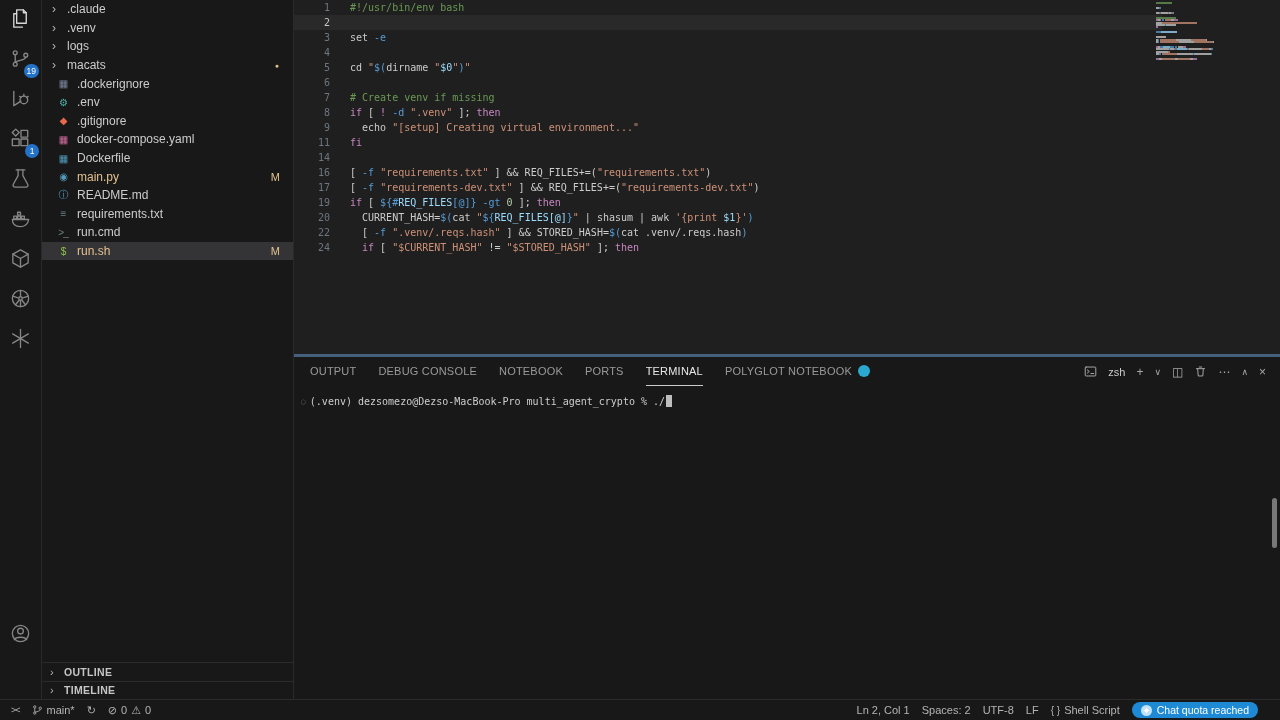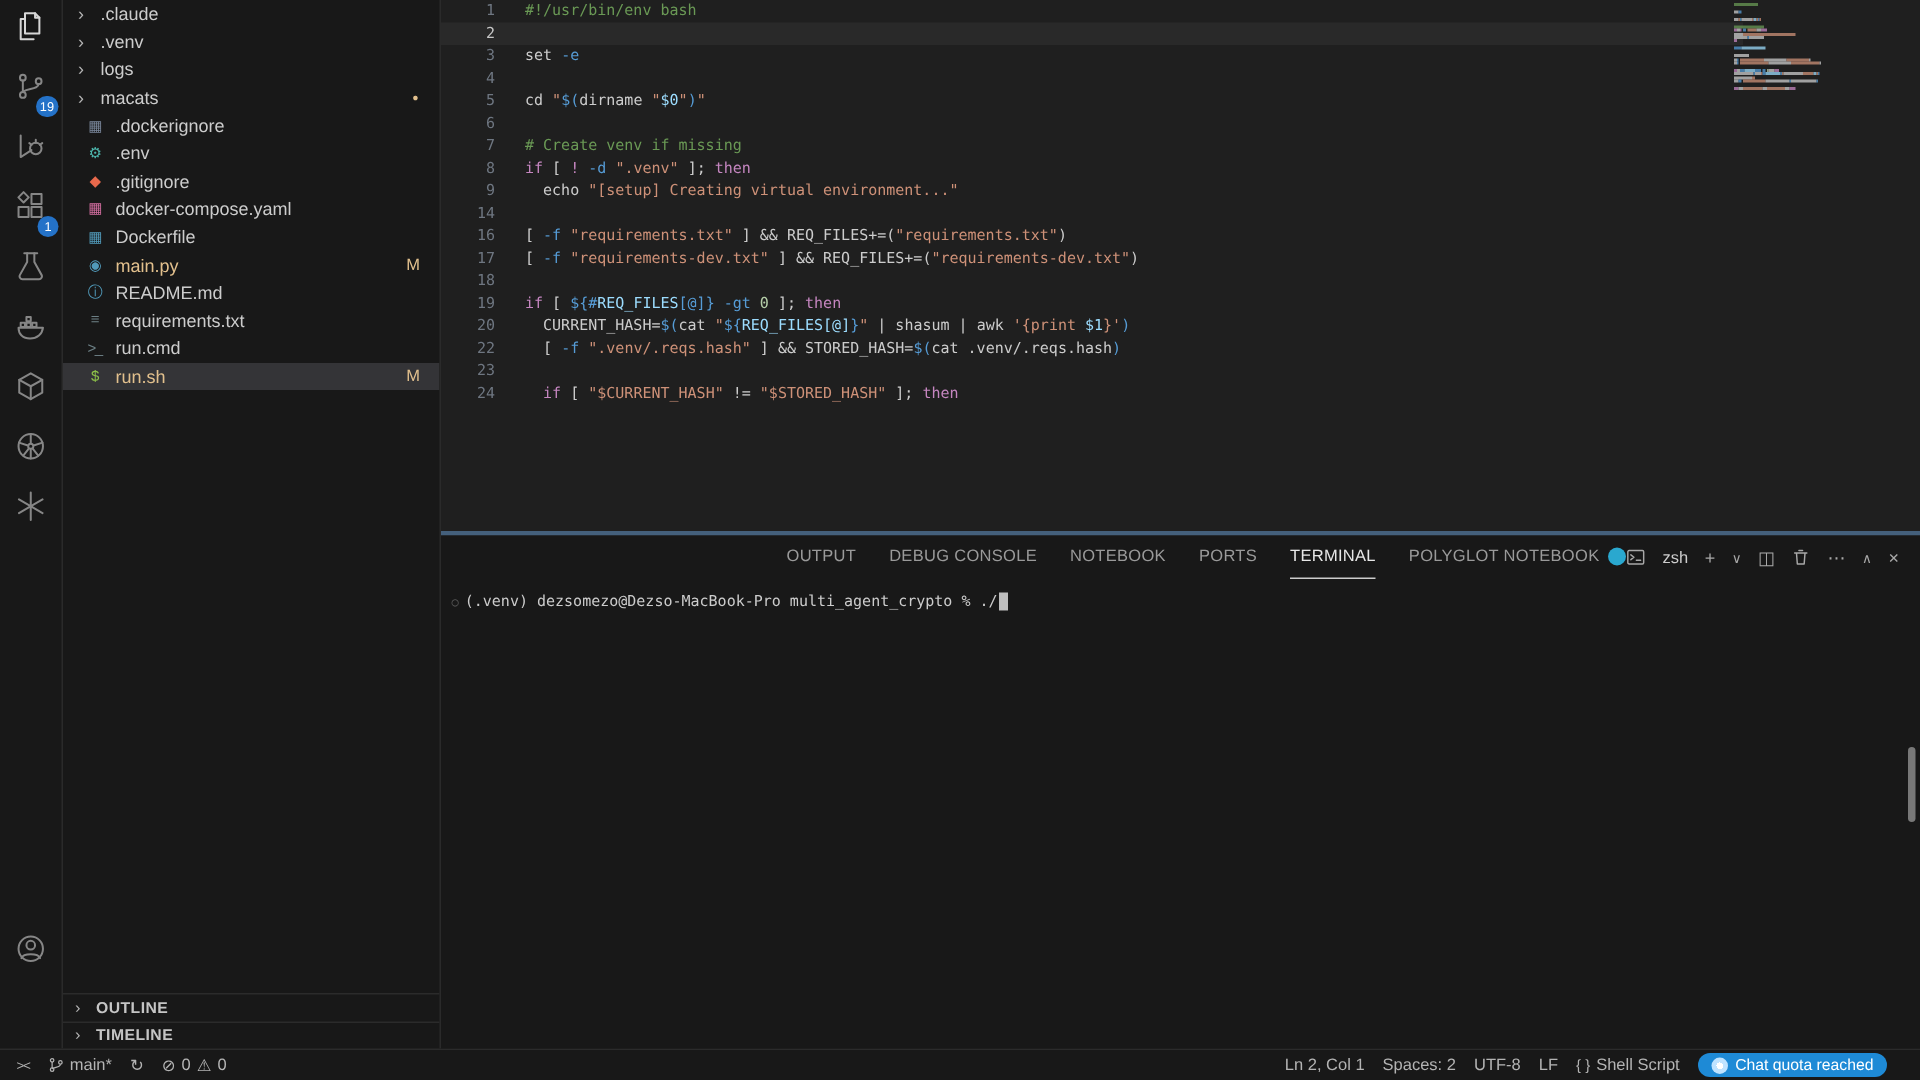--- a/index.html
+++ b/index.html
@@ -39,21 +39,21 @@
   .ln{flex:0 0 36px;width:36px;text-align:right;color:#6e7681;margin-right:20px}
   .code-line.active .ln{color:#c6c6c6}
   .cd{white-space:pre}
   .minimap{position:absolute;top:2px;right:44px;width:80px}
   .mm-line{height:2.45px;display:flex}
   .mm-tok{height:2px;display:inline-block;opacity:.75}
 
   
   .sash{height:3px;background:#44607c;flex-shrink:0}
   .panel{flex:1;background:#181818;position:relative;min-height:0;display:flex;flex-direction:column}
-  .panel-header{display:flex;justify-content:flex-end;align-items:center;height:29px;padding:0 14px 0 16px;flex-shrink:0}
+  .panel-header{display:flex;justify-content:space-between;align-items:center;height:29px;padding:0 14px 0 16px;flex-shrink:0}
   .panel-tabs{display:flex;gap:22px;height:29px}
   .panel-tab{font-size:11px;color:#9a9a9a;display:flex;align-items:center;gap:6px;border-bottom:1px solid transparent;cursor:pointer;letter-spacing:.2px}
   .panel-tab.active{color:#e7e7e7;border-bottom-color:#cccccc}
   .tab-badge{width:12px;height:12px;border-radius:50%;background:#2aa8cf;display:inline-block}
   .panel-actions{display:flex;align-items:center;gap:11px;color:#a8a8a8}
   .pa-ico{font-size:12px;cursor:pointer;display:flex;align-items:center}
   .pa-ico svg *{fill:none;stroke:currentColor;stroke-width:1.2;stroke-linecap:round;stroke-linejoin:round}
   .pa-label{font-size:11px;color:#cccccc;cursor:pointer}
   .term{flex:1;position:relative;font-family:"DejaVu Sans Mono",monospace;font-size:10px;color:#cccccc;padding:9px 0 0 7px}
   .term-line{display:flex;align-items:center;white-space:pre}
@@ -237,28 +237,27 @@
         <div>
             <div class="code-line"><span class="ln">1</span><span class="cd"><span style="color: rgb(106, 153, 85);">#!/usr/bin/env bash</span></span></div>
             <div class="code-line active"><span class="ln">2</span><span class="cd"></span></div>
             <div class="code-line"><span class="ln">3</span><span class="cd"><span style="color: rgb(204, 204, 204);">set </span><span style="color: rgb(86, 156, 214);">-e</span></span></div>
             <div class="code-line"><span class="ln">4</span><span class="cd"></span></div>
             <div class="code-line"><span class="ln">5</span><span class="cd"><span style="color: rgb(204, 204, 204);">cd </span><span style="color: rgb(206, 145, 120);">"</span><span style="color: rgb(86, 156, 214);">$(</span><span style="color: rgb(204, 204, 204);">dirname </span><span style="color: rgb(206, 145, 120);">"</span><span style="color: rgb(156, 220, 254);">$0</span><span style="color: rgb(206, 145, 120);">"</span><span style="color: rgb(86, 156, 214);">)</span><span style="color: rgb(206, 145, 120);">"</span></span></div>
             <div class="code-line"><span class="ln">6</span><span class="cd"></span></div>
             <div class="code-line"><span class="ln">7</span><span class="cd"><span style="color: rgb(106, 153, 85);"># Create venv if missing</span></span></div>
             <div class="code-line"><span class="ln">8</span><span class="cd"><span style="color: rgb(197, 134, 192);">if</span><span style="color: rgb(204, 204, 204);"> [ </span><span style="color: rgb(197, 134, 192);">!</span><span style="color: rgb(204, 204, 204);"> </span><span style="color: rgb(86, 156, 214);">-d</span><span style="color: rgb(204, 204, 204);"> </span><span style="color: rgb(206, 145, 120);">".venv"</span><span style="color: rgb(204, 204, 204);"> ]; </span><span style="color: rgb(197, 134, 192);">then</span></span></div>
             <div class="code-line"><span class="ln">9</span><span class="cd"><span style="color: rgb(204, 204, 204);">  echo </span><span style="color: rgb(206, 145, 120);">"[setup] Creating virtual environment..."</span></span></div>
+            <div class="code-line"><span class="ln">11</span><span class="cd"><span style="color: rgb(197, 134, 192);">fi</span></span></div>
             <div class="code-line"><span class="ln">14</span><span class="cd"></span></div>
             <div class="code-line"><span class="ln">16</span><span class="cd"><span style="color: rgb(204, 204, 204);">[ </span><span style="color: rgb(86, 156, 214);">-f</span><span style="color: rgb(204, 204, 204);"> </span><span style="color: rgb(206, 145, 120);">"requirements.txt"</span><span style="color: rgb(204, 204, 204);"> ] &amp;&amp; REQ_FILES+=(</span><span style="color: rgb(206, 145, 120);">"requirements.txt"</span><span style="color: rgb(204, 204, 204);">)</span></span></div>
             <div class="code-line"><span class="ln">17</span><span class="cd"><span style="color: rgb(204, 204, 204);">[ </span><span style="color: rgb(86, 156, 214);">-f</span><span style="color: rgb(204, 204, 204);"> </span><span style="color: rgb(206, 145, 120);">"requirements-dev.txt"</span><span style="color: rgb(204, 204, 204);"> ] &amp;&amp; REQ_FILES+=(</span><span style="color: rgb(206, 145, 120);">"requirements-dev.txt"</span><span style="color: rgb(204, 204, 204);">)</span></span></div>
-            <div class="code-line"><span class="ln">18</span><span class="cd"></span></div>
             <div class="code-line"><span class="ln">19</span><span class="cd"><span style="color: rgb(197, 134, 192);">if</span><span style="color: rgb(204, 204, 204);"> [ </span><span style="color: rgb(86, 156, 214);">${#</span><span style="color: rgb(156, 220, 254);">REQ_FILES</span><span style="color: rgb(86, 156, 214);">[@]}</span><span style="color: rgb(204, 204, 204);"> </span><span style="color: rgb(86, 156, 214);">-gt</span><span style="color: rgb(204, 204, 204);"> </span><span style="color: rgb(181, 206, 168);">0</span><span style="color: rgb(204, 204, 204);"> ]; </span><span style="color: rgb(197, 134, 192);">then</span></span></div>
             <div class="code-line"><span class="ln">20</span><span class="cd"><span style="color: rgb(204, 204, 204);">  CURRENT_HASH=</span><span style="color: rgb(86, 156, 214);">$(</span><span style="color: rgb(204, 204, 204);">cat </span><span style="color: rgb(206, 145, 120);">"</span><span style="color: rgb(86, 156, 214);">${</span><span style="color: rgb(156, 220, 254);">REQ_FILES[@]</span><span style="color: rgb(86, 156, 214);">}</span><span style="color: rgb(206, 145, 120);">"</span><span style="color: rgb(204, 204, 204);"> | shasum | awk </span><span style="color: rgb(206, 145, 120);">'{print </span><span style="color: rgb(156, 220, 254);">$1</span><span style="color: rgb(206, 145, 120);">}'</span><span style="color: rgb(86, 156, 214);">)</span></span></div>
             <div class="code-line"><span class="ln">22</span><span class="cd"><span style="color: rgb(204, 204, 204);">  [ </span><span style="color: rgb(86, 156, 214);">-f</span><span style="color: rgb(204, 204, 204);"> </span><span style="color: rgb(206, 145, 120);">".venv/.reqs.hash"</span><span style="color: rgb(204, 204, 204);"> ] &amp;&amp; STORED_HASH=</span><span style="color: rgb(86, 156, 214);">$(</span><span style="color: rgb(204, 204, 204);">cat .venv/.reqs.hash</span><span style="color: rgb(86, 156, 214);">)</span></span></div>
-            <div class="code-line"><span class="ln">23</span><span class="cd"></span></div>
             <div class="code-line"><span class="ln">24</span><span class="cd"><span style="color: rgb(197, 134, 192);">  if</span><span style="color: rgb(204, 204, 204);"> [ </span><span style="color: rgb(206, 145, 120);">"$CURRENT_HASH"</span><span style="color: rgb(204, 204, 204);"> != </span><span style="color: rgb(206, 145, 120);">"$STORED_HASH"</span><span style="color: rgb(204, 204, 204);"> ]; </span><span style="color: rgb(197, 134, 192);">then</span></span></div>
           </div>
         <div class="minimap">
             <div class="mm-line">
               <span class="mm-tok" style="width: 16.15px; background: rgb(106, 153, 85);"></span>
             </div>
             <div class="mm-line"></div>
             <div class="mm-line">
               <span class="mm-tok" style="width: 3.4px; background: rgb(204, 204, 204);"></span>
               <span class="mm-tok" style="width: 1.7px; background: rgb(86, 156, 214);"></span>

